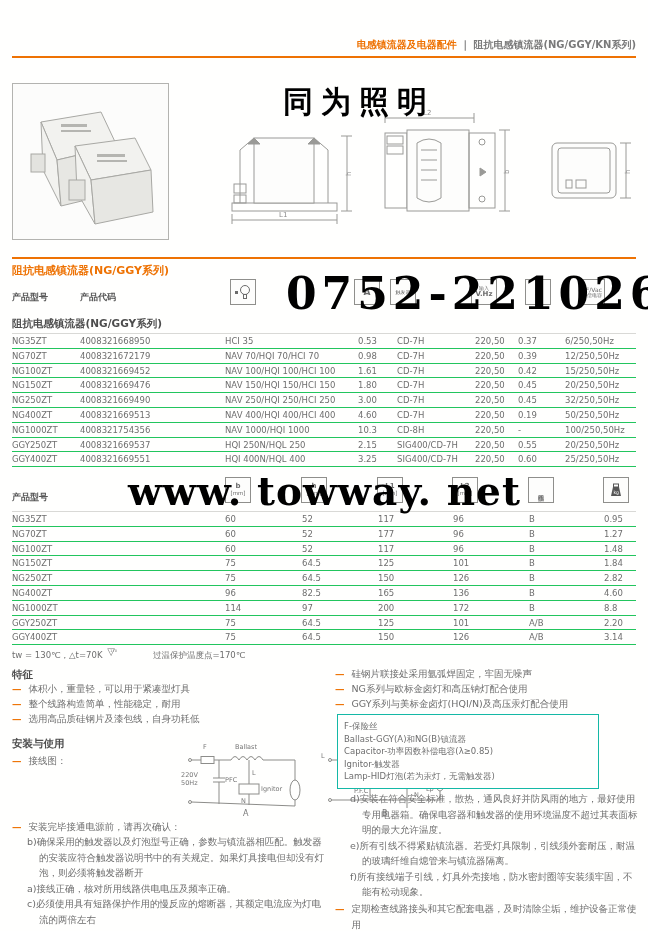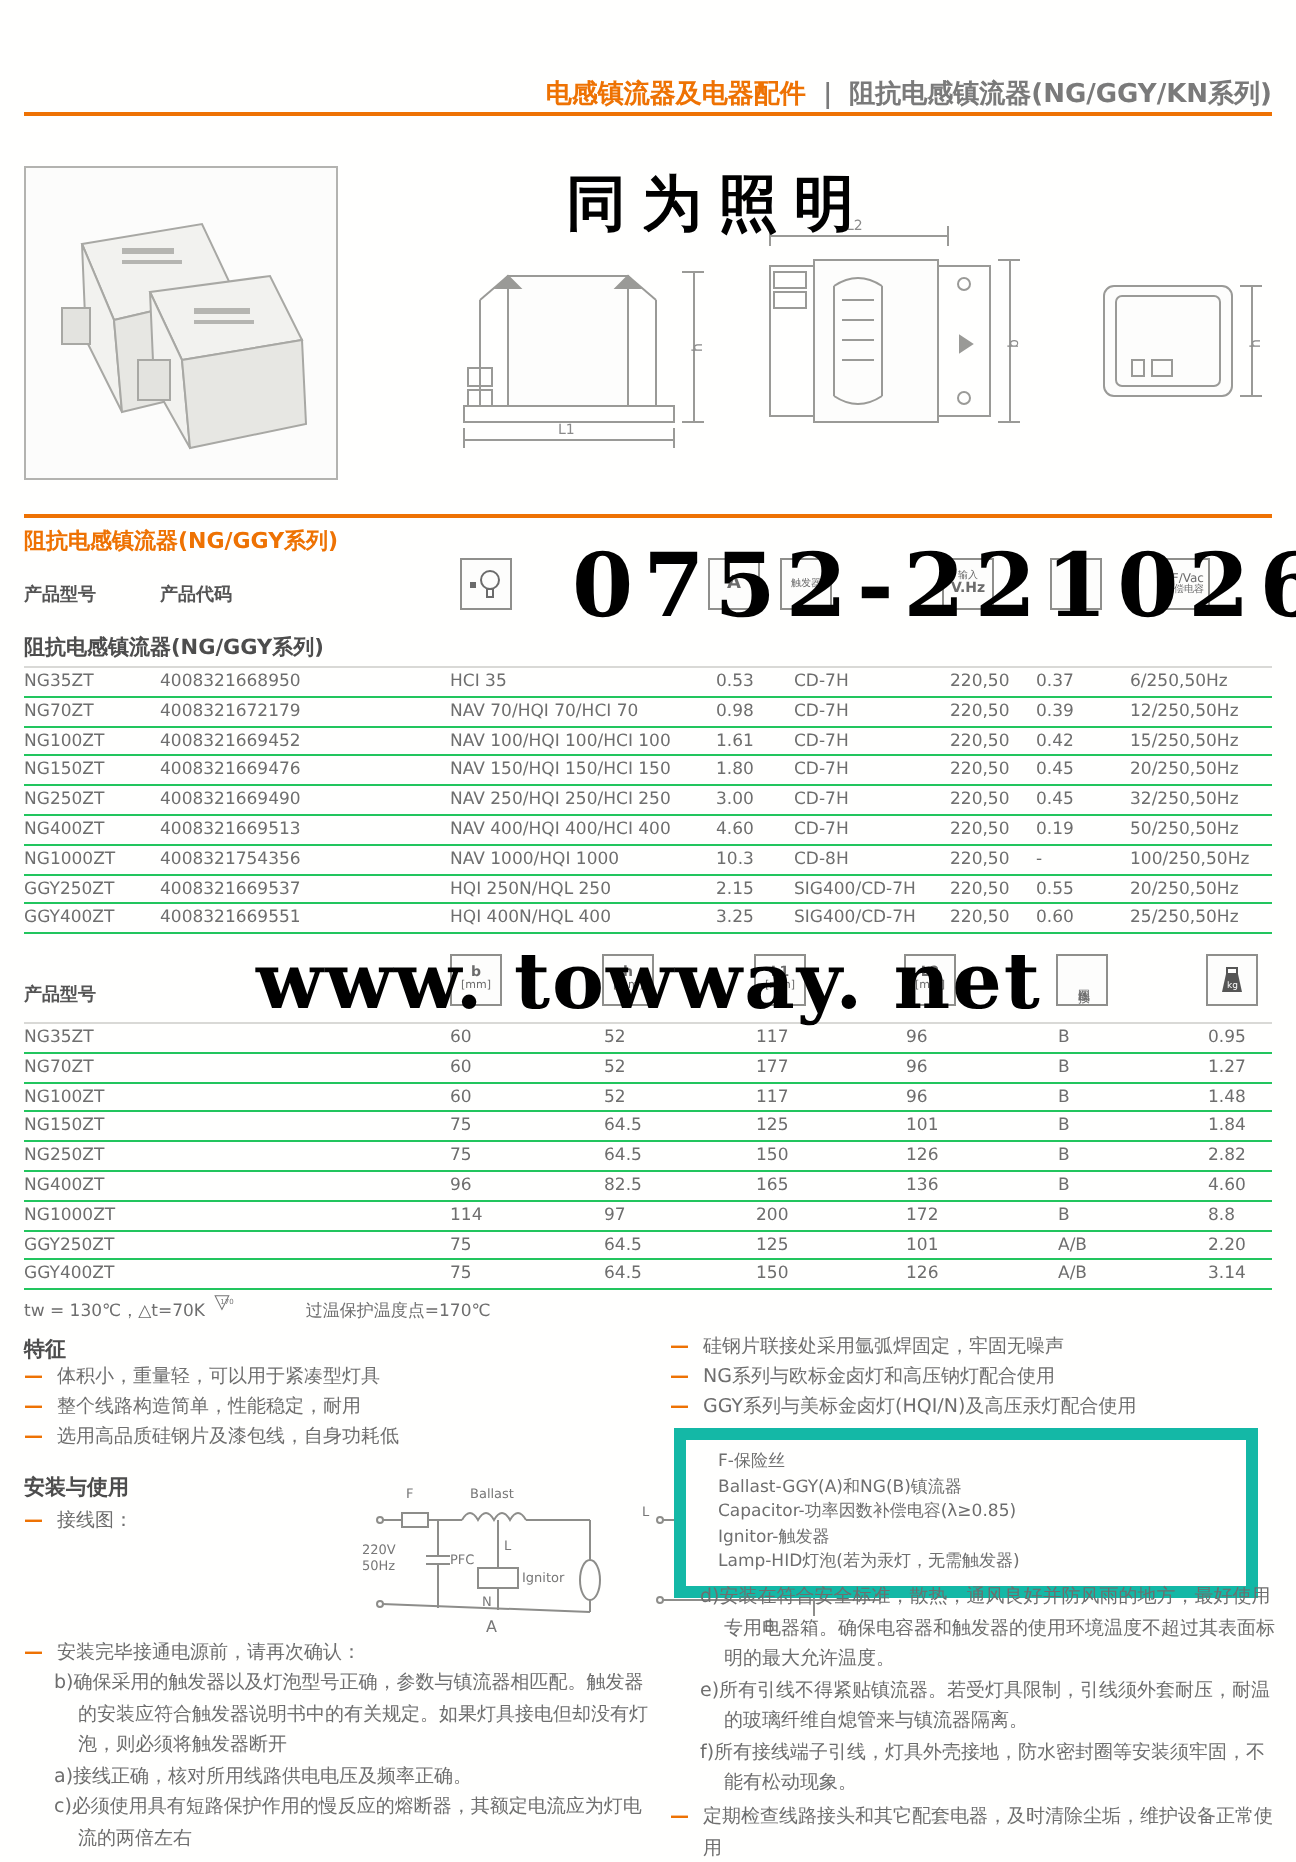--- a/index.html
+++ b/index.html
@@ -1,21 +1,21 @@
 <!DOCTYPE html>
 <html><head>
 <meta charset="utf-8">
 <style>
   html,body{margin:0;padding:0;background:#fff;}
   #page{position:relative;width:648px;height:931px;background:#fffffe;overflow:hidden;
         font-family:"DejaVu Sans","Liberation Sans",sans-serif;color:#6b6b6b;}
   .abs{position:absolute;}
   .orange{color:#ee7203;}
   .rule{position:absolute;left:12px;width:624px;height:2px;background:#ee7203;}
-  .hdr-right{position:absolute;top:38px;right:12px;font-size:13px;font-weight:bold;}
+  .hdr-right{position:absolute;top:38px;right:12px;font-size:10px;font-weight:bold;}
   .hdr-right .grey{color:#7a7a7a;font-weight:bold;}
   .photo{position:absolute;left:12px;top:83px;width:155px;height:155px;border:1px solid #b3b3b0;background:#fcfcfb;}
   .wm{position:absolute;color:#000000;font-family:"DejaVu Serif","Liberation Serif",serif;font-weight:bold;white-space:nowrap;z-index:30;}
   .wm-brand{left:283px;top:82px;font-size:30px;letter-spacing:8px;}
   .wm-phone{left:286px;top:268px;font-size:44px;letter-spacing:5px;}
   .wm-site{left:128px;top:468px;font-size:39px;letter-spacing:1px;}
   .sec-title{position:absolute;left:12px;font-size:11px;font-weight:bold;color:#ee7203;}
   .sub-title{position:absolute;left:12px;font-size:10.5px;font-weight:bold;color:#4d4d4d;}
   .col-label{position:absolute;font-size:9px;font-weight:bold;color:#555;}
   .icon-box{position:absolute;width:24px;height:24px;border:1px solid #8f8f8c;background:#fdfdfc;
@@ -31,21 +31,21 @@
   .t2 .trow{grid-template-columns:213px 77px 76px 75px 76px 75px 32px;}
   .tcell{font-size:8.5px;line-height:14px;color:#6e6e6e;overflow:hidden;white-space:nowrap;}
   .foot{position:absolute;left:12px;top:648px;font-size:8.5px;color:#6e6e6e;}
   .tri-wrap{position:relative;display:inline-block;width:13px;height:10px;margin:0 2px;}
   .tri{position:absolute;left:0;top:-2px;font-size:10px;color:#777;}
   .tri-num{position:absolute;left:3px;top:1px;font-size:3.5px;color:#777;}
   .blk-title{position:absolute;font-size:10.5px;font-weight:bold;color:#4d4d4d;}
   .blist .li-item{display:flex;align-items:flex-start;margin-bottom:4.6px;font-size:9.5px;line-height:10.5px;color:#6e6e6e;}
   .blist .dash{color:#ee7203;font-weight:bold;margin-right:7px;font-size:9.5px;line-height:10.5px;flex:0 0 auto;}
   .letters .li-item{font-size:9.5px;line-height:15.5px;color:#6e6e6e;padding-left:12px;text-indent:-12px;}
-  .legend{position:absolute;left:337px;top:714px;width:248px;border:6px solid #14b8a6;padding:5px 16px;background:#fffffe;}
+  .legend{position:absolute;left:337px;top:714px;width:248px;border:1px solid #14b8a6;padding:5px 6px;background:#fffffe;}
   .legend .li-item{font-size:8.5px;line-height:12.6px;color:#6e6e6e;}
   .bullet-line{position:absolute;display:flex;font-size:9.5px;line-height:13px;color:#6e6e6e;}
   .bullet-line .dash{color:#ee7203;font-weight:bold;margin-right:7px;}
   svg{display:block;}
   .ckt{position:absolute;}
   .ckt span{position:absolute;font-size:6.5px;color:#777;line-height:1;white-space:nowrap;}
   .dim-label{font-size:7px;fill:#8a8a8a;font-family:"DejaVu Sans",sans-serif;}
 </style>
 </head>
 <body>

